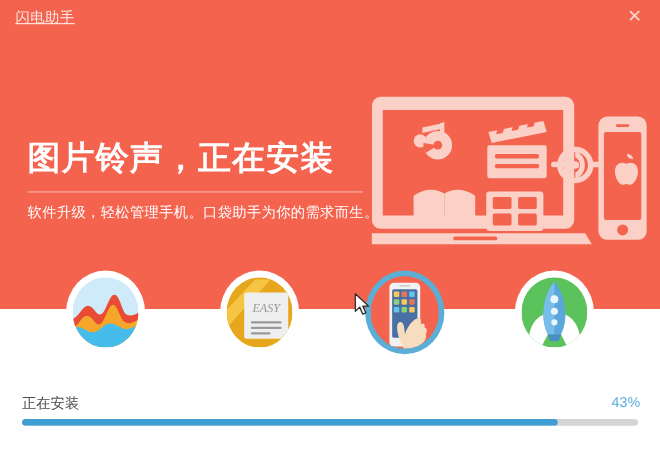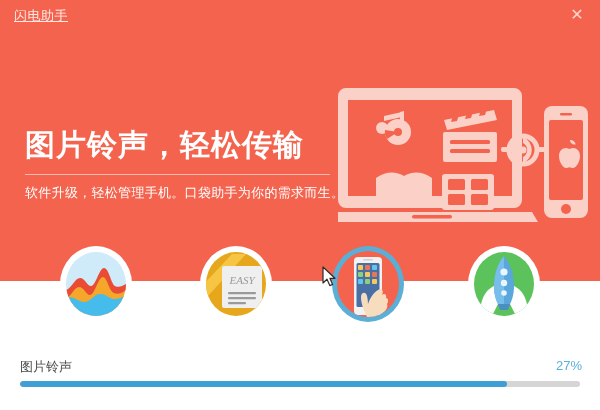--- a/index.html
+++ b/index.html
@@ -112,21 +112,21 @@
 <div id="app">
 
   <div class="hero"></div>
 
   <div class="titlebar">
     <div class="title-text">闪电助手</div>
     <div class="close-btn">✕</div>
   </div>
 
   <div class="headline-block">
-    <div class="headline">图片铃声，轻松传输</div>
+    <div class="headline">图片铃声，正在安装</div>
     <div class="divider"></div>
     <div class="subhead">软件升级，轻松管理手机。口袋助手为你的需求而生。</div>
   </div>
 
   <div class="illustration">
     <svg width="250" height="155" viewBox="0 0 250 155">
       <g fill="#FBD0C6">
 
         <path d="M8 6 h168 a8 8 0 0 1 8 8 v104 a8 8 0 0 1 -8 8 h-168 a8 8 0 0 1 -8 -8 v-104 a8 8 0 0 1 8 -8 z
                  M10 18 h164 v96 h-164 z" fill-rule="evenodd"></path>
@@ -177,22 +177,22 @@
         <rect x="222" y="31" width="12" height="2.4" rx="1.2" fill="#F4634E"></rect>
         <circle cx="228" cy="127" r="5" fill="#F4634E"></circle>
 
         <path d="M228 66 c-4 0 -7 3 -7 8 c0 6 4 12 7 12 c1.5 0 2 -.8 3.5 -.8 c1.5 0 2 .8 3.5 .8 c3 0 7 -6 7 -12 c0 -5 -3 -8 -7 -8 c-1.5 0 -2.2 .8 -3.5 .8 c-1.3 0 -2 -.8 -3.5 -.8 z" fill="#FBD0C6"></path>
         <path d="M232 58 c3 0 5.5 2 5.5 4.5 c-3 .3 -5.8 -1.8 -5.5 -4.5 z" fill="#FBD0C6"></path>
       </g>
     </svg>
   </div>
 
   <div class="footer">
-    <div class="status-label">图片铃声</div>
-    <div class="status-pct">27%</div>
+    <div class="status-label">正在安装</div>
+    <div class="status-pct">43%</div>
     <div class="track">
       <div class="fill" id="progress-fill" style="width: 87%;"></div>
     </div>
   </div>
 
   <div class="icon-row">
 
     <div class="icon-wrap" style="left:60px">
       <div class="icon-outer"></div>
       <div class="icon-inner">

